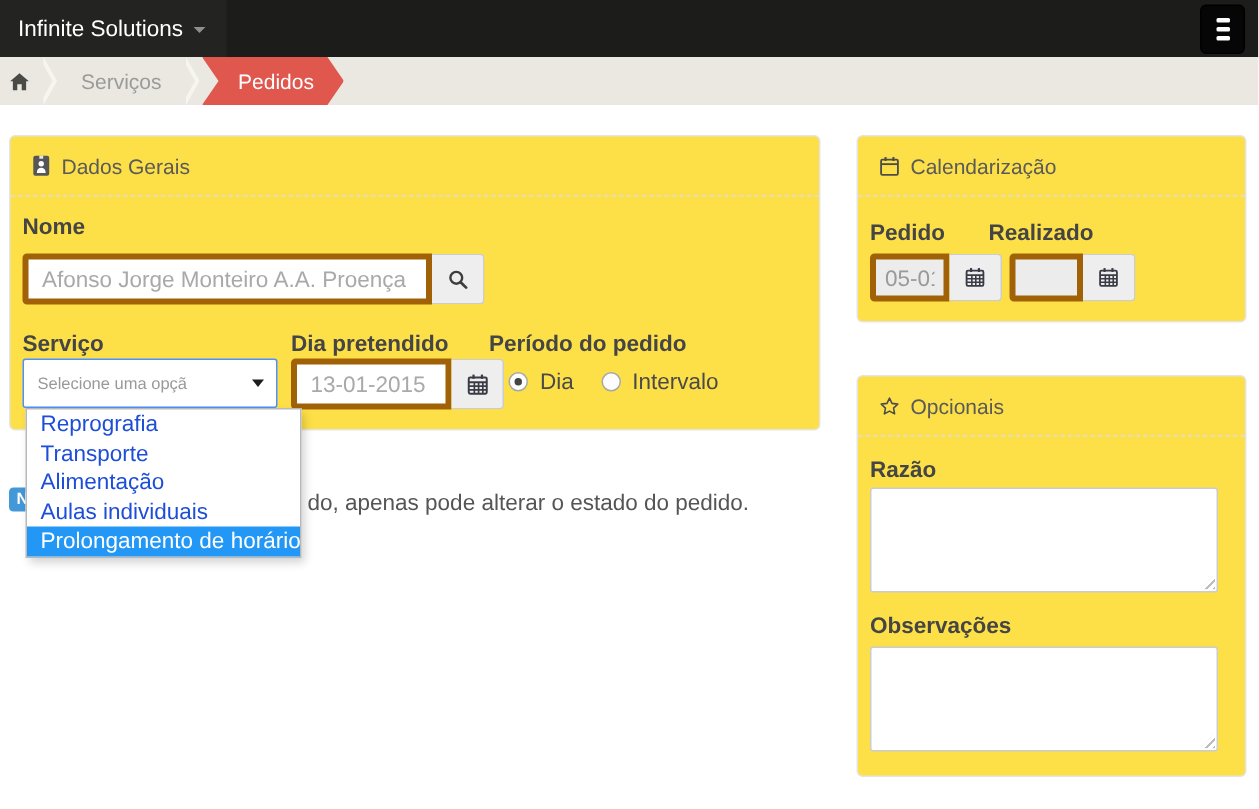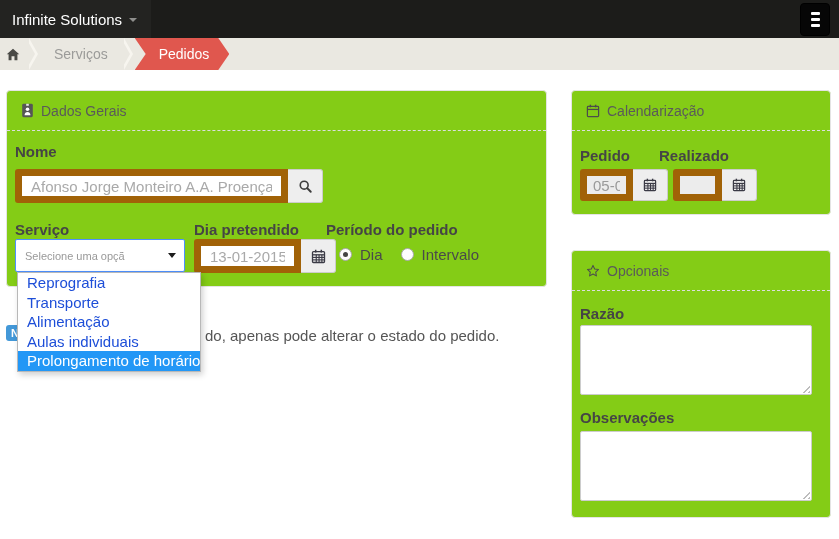--- a/index.html
+++ b/index.html
@@ -26,30 +26,30 @@
           border-left:9px solid #f7f5ef; position:relative; }
   .chev::after { content:''; position:absolute; left:-12px; top:-16px; width:0; height:0;
                  border-top:16px solid transparent; border-bottom:16px solid transparent;
                  border-left:9px solid #eae8e1; }
   .crumb-text { color:#9b9b99; font-size:14px; padding:0 16px; line-height:32px; }
   .crumb-active { height:32px; line-height:32px; color:#fff; font-size:14px;
                   padding:0 20px 0 24px; margin-left:2px;
                   clip-path:polygon(0 0, calc(100% - 11px) 0, 100% 50%, calc(100% - 11px) 100%, 0 100%, 11px 50%); }
 
   
-  .panel { position:absolute; background:#84cc16; border:1px solid #e4e4e4; border-radius:4px; }
+  .panel { position:absolute; background:#fde047; border:1px solid #e4e4e4; border-radius:4px; }
   .panel-header { height:40px; display:flex; align-items:center; gap:7px; padding:0 14px;
                   border-bottom:1px dashed #ddd; color:#5a5a5a; font-size:14px; }
   .panel-dados   { left:6px;   top:90px;  width:541px; height:197px; }
   .panel-cal     { left:571px; top:90px;  width:260px; height:125px; }
   .panel-opc     { left:571px; top:250px; width:260px; height:268px; }
 
   .field-label { position:absolute; font-size:15px; font-weight:bold; color:#454545; }
 
-  .tb { border:7px solid #a16207; border-radius:3px 0 0 3px; background:#fff; color:#a9a9a9;
+  .tb { border:4px solid #a16207; border-radius:3px 0 0 3px; background:#fff; color:#a9a9a9;
         font-size:15px; padding:0 9px; font-family:"Liberation Sans", sans-serif; }
   .addon-btn { border:1px solid #ccc; border-left:none; border-radius:0 3px 3px 0; background:#eee;
                display:flex; align-items:center; justify-content:center; cursor:pointer; }
   .disabled { background:#ececec; color:#9a9a9a; }
 
   
   .select-box { position:absolute; left:8px; top:148px; width:170px; height:33px; background:#fff;
                 border:1px solid #4d90fe; border-radius:2px; display:flex; align-items:center;
                 padding:0 8px 0 9px; cursor:pointer; }
   .select-box .sel-text { flex:1; color:#999; font-size:11px; white-space:nowrap; overflow:hidden; }

